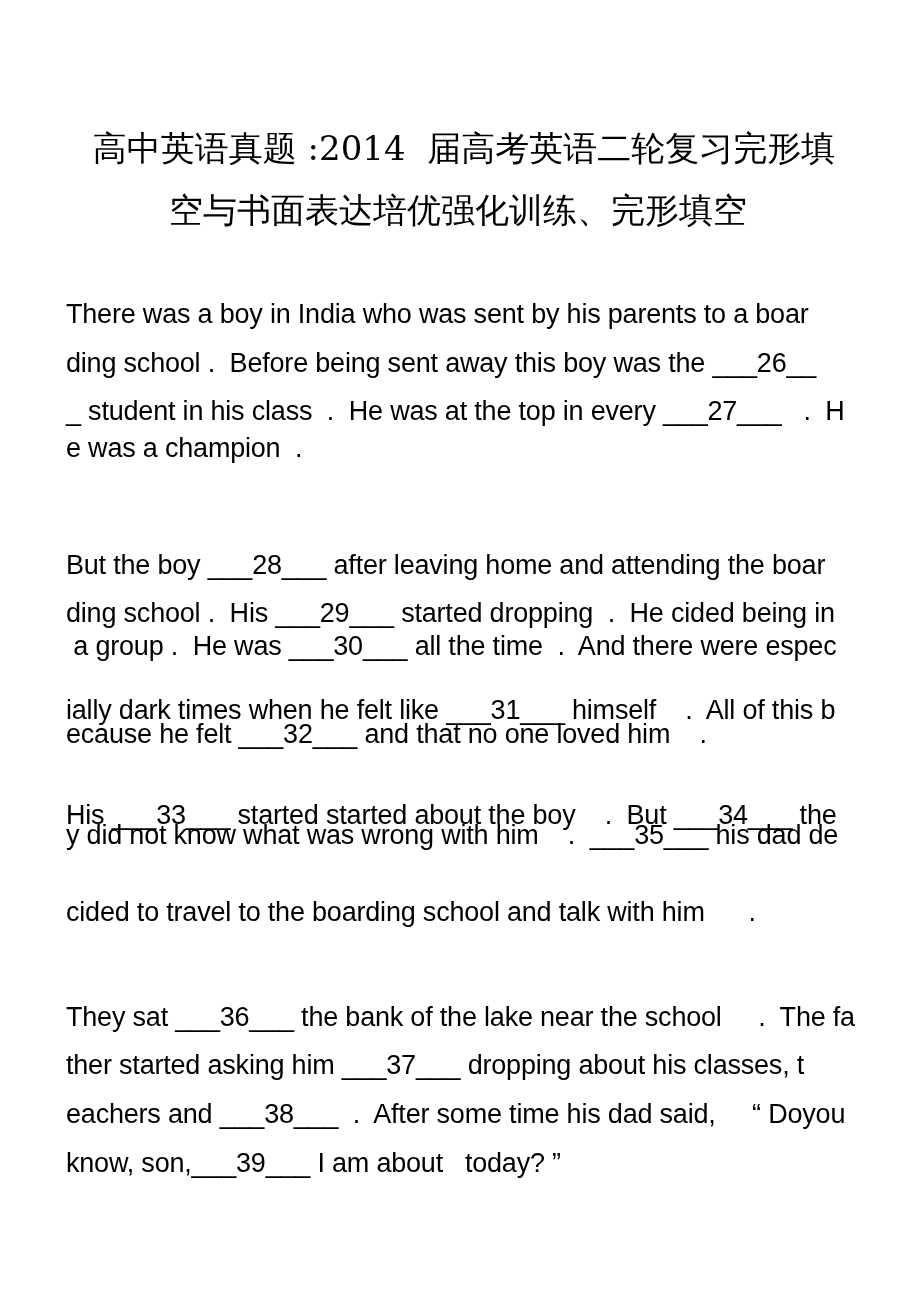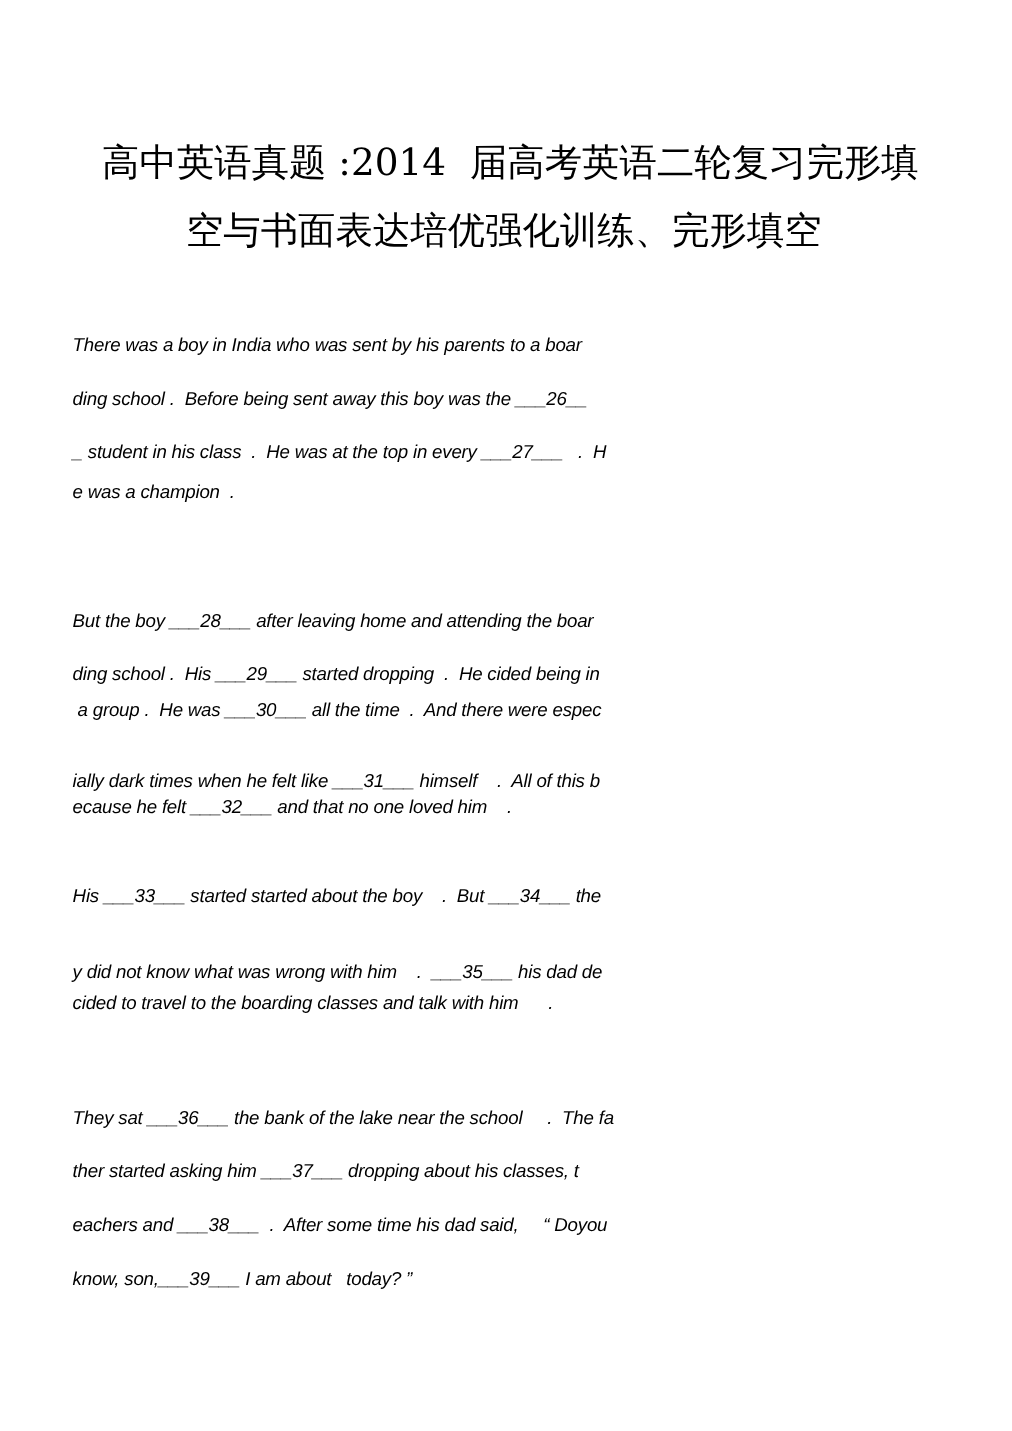--- a/index.html
+++ b/index.html
@@ -24,25 +24,24 @@
       font-size: 34px;
       line-height: 40px;
       white-space: pre;
       letter-spacing: 0px;
     }
     .title.l1 { top: 128px; left: 4px; }
     .title.l2 { top: 190px; left: -2px; }
     .line {
       position: absolute;
       left: 66px;
-      font-size: 17px;
+      font-size: 27px;
       line-height: 28px;
       white-space: pre;
       letter-spacing: -0.2px;
-      font-style: italic;
     }
   </style>
 </head>
 <body>
 
 <div>
 
   <div class="title l1">高中英语真题 :2014  届高考英语二轮复习完形填</div>
   <div class="title l2">空与书面表达培优强化训练、完形填空</div>
 
@@ -56,22 +55,22 @@
   <div>
     <div class="line" style="top:551px">But the boy ___28___ after leaving home and attending the boar</div>
     <div class="line" style="top:599px">ding school .  His ___29___ started dropping  .  He cided being in</div>
     <div class="line" style="top:632px"> a group .  He was ___30___ all the time  .  And there were espec</div>
     <div class="line" style="top:696px">ially dark times when he felt like ___31___ himself    .  All of this b</div>
     <div class="line" style="top:720px">ecause he felt ___32___ and that no one loved him    .</div>
   </div>
 
   <div>
     <div class="line" style="top:801px">His ___33___ started started about the boy    .  But ___34___ the</div>
-    <div class="line" style="top:870px">y did not know what was wrong with him    .  ___35___ his dad de</div>
-    <div class="line" style="top:898px">cided to travel to the boarding classes and talk with him      .</div>
+    <div class="line" style="top:821px">y did not know what was wrong with him    .  ___35___ his dad de</div>
+    <div class="line" style="top:898px">cided to travel to the boarding school and talk with him      .</div>
   </div>
 
   <div>
     <div class="line" style="top:1003px">They sat ___36___ the bank of the lake near the school     .  The fa</div>
     <div class="line" style="top:1051px">ther started asking him ___37___ dropping about his classes, t</div>
     <div class="line" style="top:1100px">eachers and ___38___  .  After some time his dad said,     “ Doyou</div>
     <div class="line" style="top:1149px">know, son,___39___ I am about   today? ”</div>
   </div>
 
 </div>

